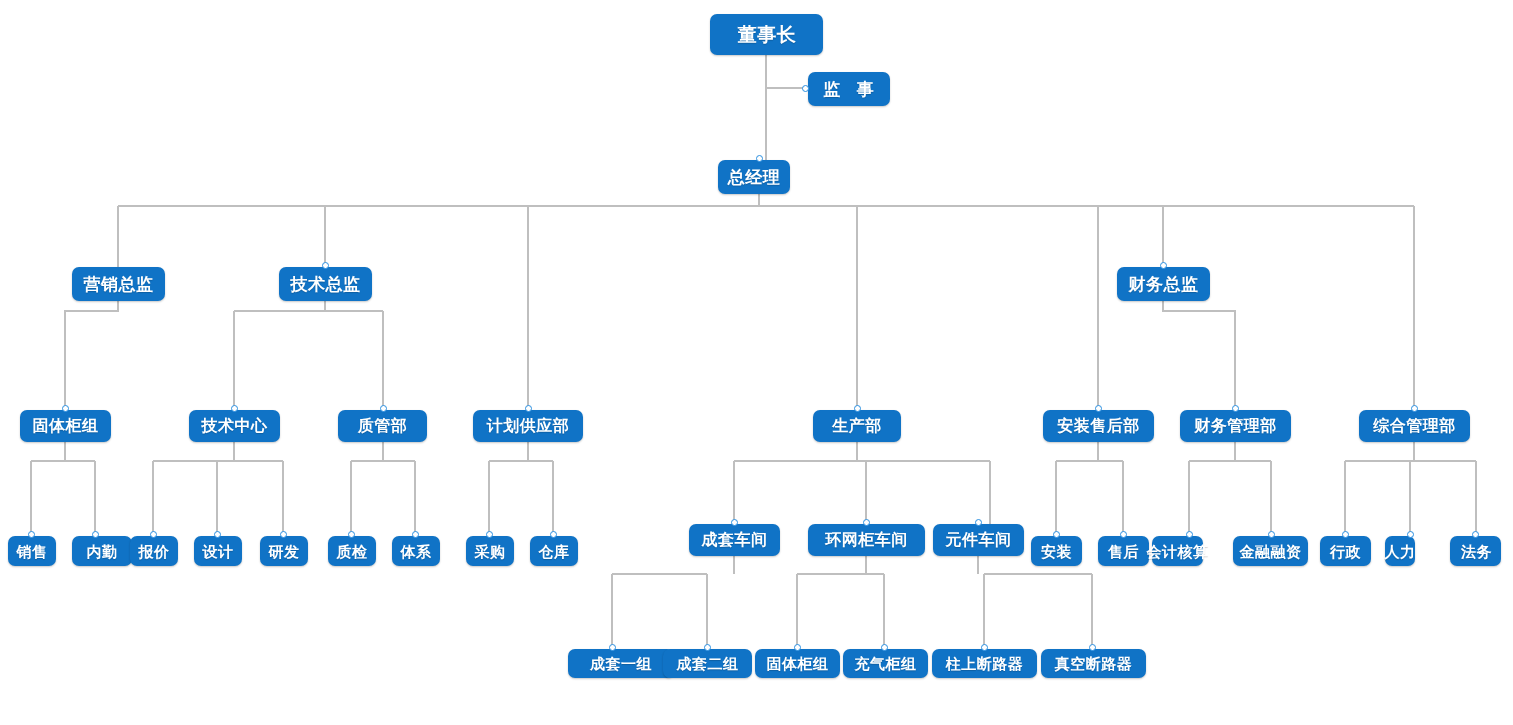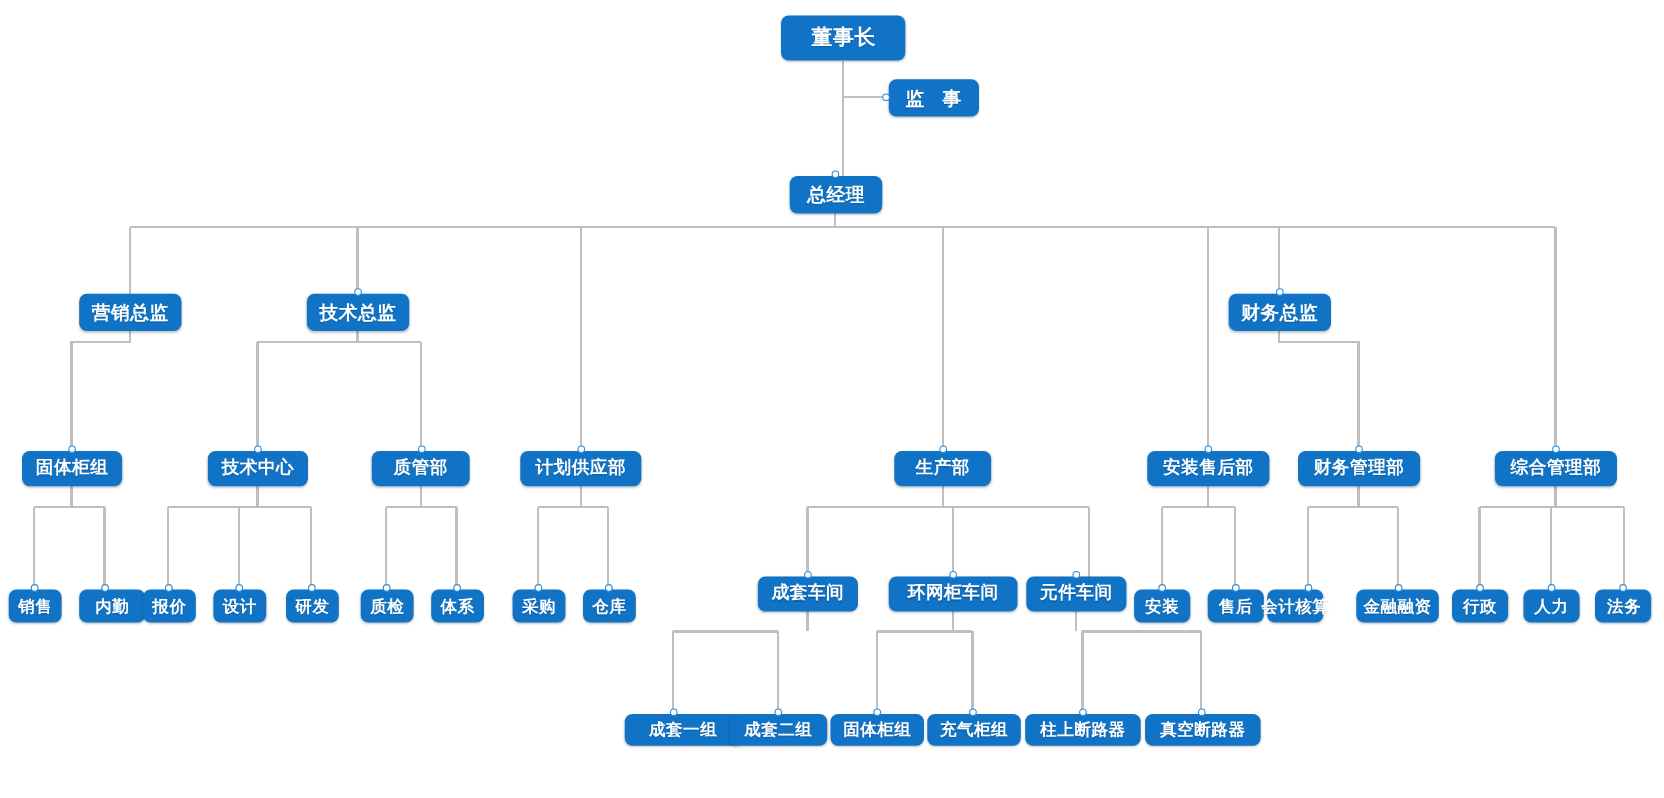--- a/index.html
+++ b/index.html
@@ -161,21 +161,21 @@
 
   <div class="node lvl0" style="left:710px; top:14px; width:113px;">
     <span>董事长</span>
   </div>
 
   <div class="node lvl1 wide-spaced" style="left:808px; top:72px; width:82px;">
     <span>监 事</span>
   </div>
   <div class="jdot" style="left:802px; top:85px;"></div>
 
-  <div class="node lvl1" style="left:718px; top:160px; width:84px;">
+  <div class="node lvl1" style="left:718px; top:160px; width:72px;">
     <span>总经理</span>
   </div>
   <div class="jdot" style="left:756px; top:155px;"></div>
 
   <div class="node lvl1" style="left:72px; top:267px; width:93px;">
     <span>营销总监</span>
   </div>
 
   <div class="node lvl1" style="left:279px; top:267px; width:93px;">
     <span>技术总监</span>
@@ -305,21 +305,21 @@
   <div class="node lvl3" style="left:1233px; top:536px; width:75px;">
     <span>金融融资</span>
   </div>
   <div class="jdot" style="left:1268px; top:531px;"></div>
 
   <div class="node lvl3" style="left:1320px; top:536px; width:51px;align-items:center;">
     <span>行政</span>
   </div>
   <div class="jdot" style="left:1342px; top:531px;"></div>
 
-  <div class="node lvl3" style="left:1385px; top:536px; width:51px;">
+  <div class="node lvl3" style="left:1385px; top:536px; width:30px;">
     <span>人力</span>
   </div>
   <div class="jdot" style="left:1407px; top:531px;"></div>
 
   <div class="node lvl3" style="left:1450px; top:536px; width:51px;padding-left:13px;">
     <span>法务</span>
   </div>
   <div class="jdot" style="left:1472px; top:531px;"></div>
 
   <div class="node lvl4" style="left:568px; top:649px; width:106px;">

